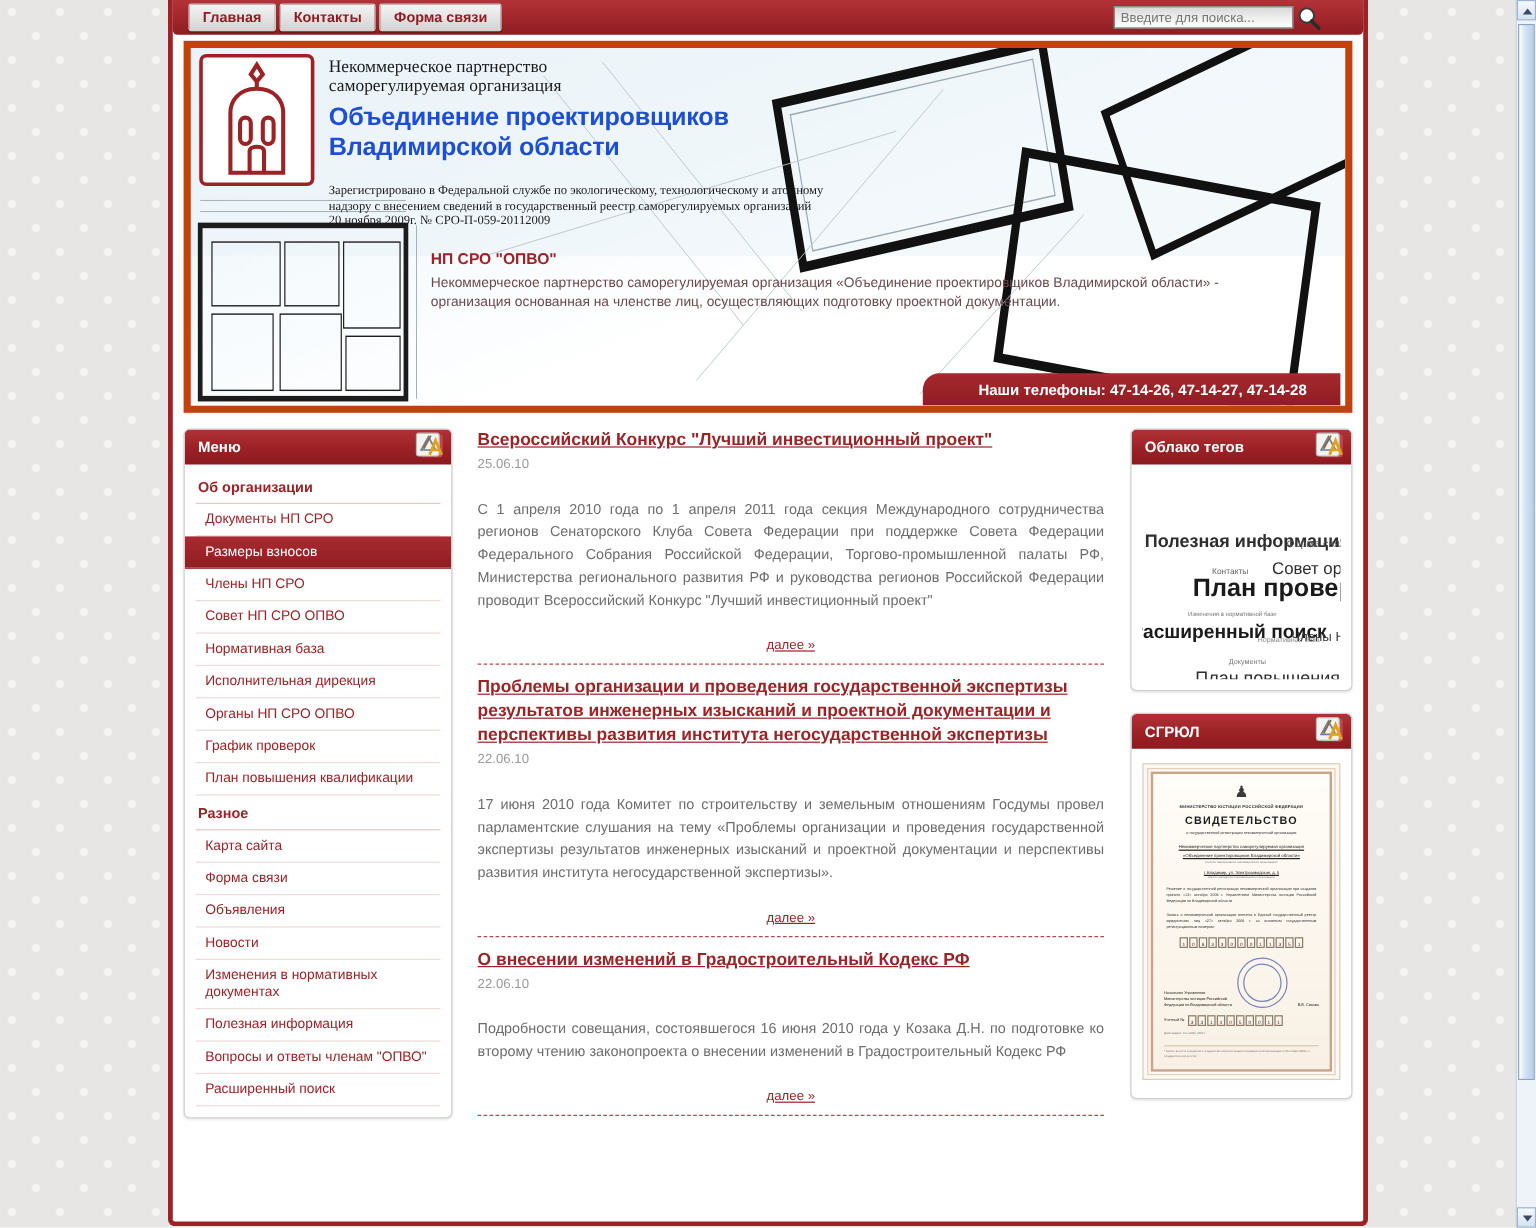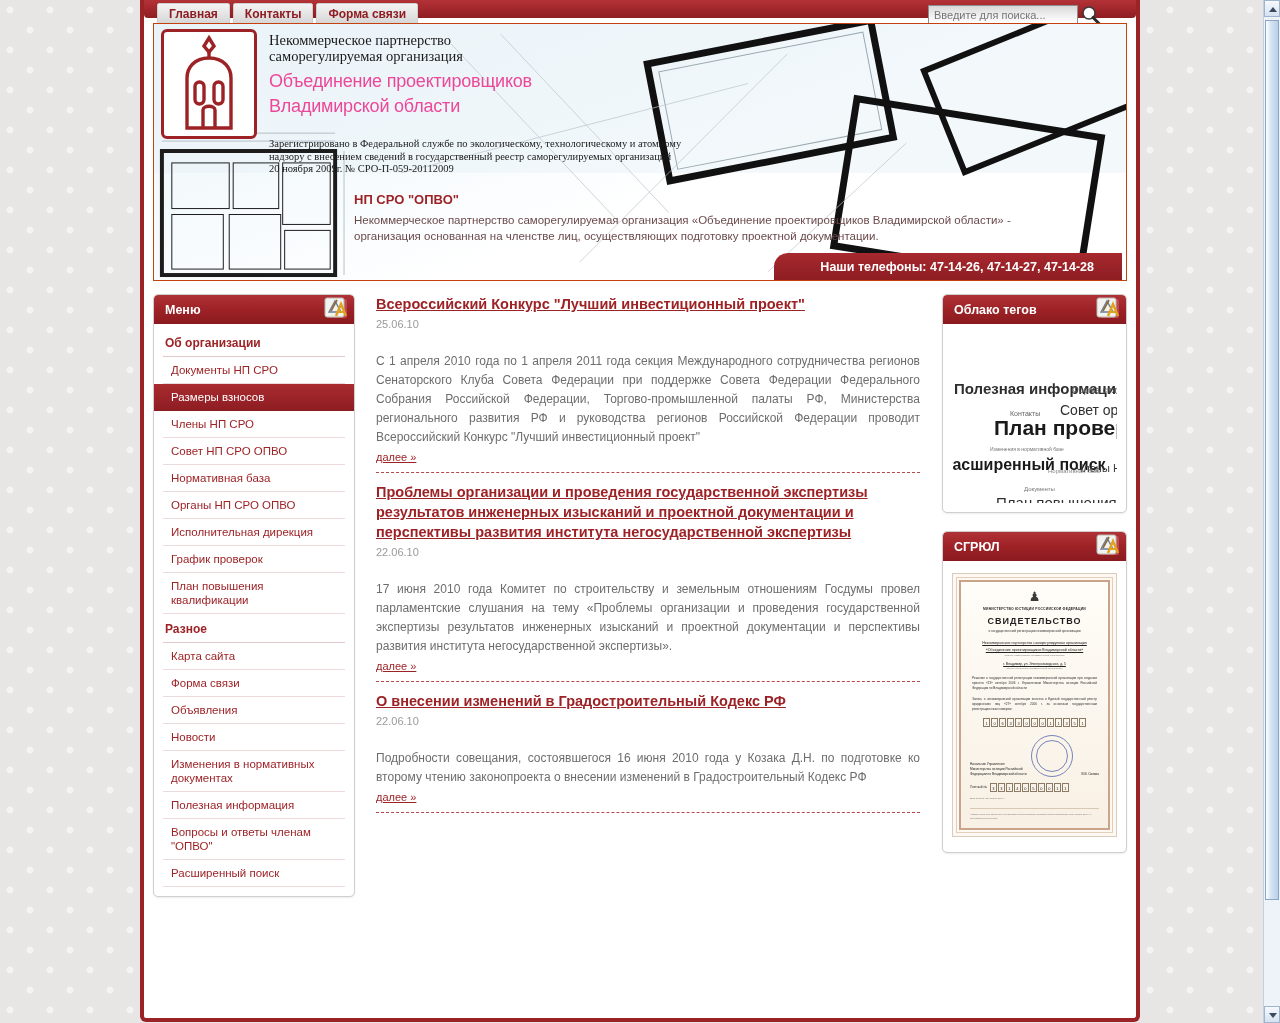--- a/index.html
+++ b/index.html
@@ -25,21 +25,21 @@
     background: #fff;
     border-left: 4px solid #9d2226;
     border-right: 4px solid #9d2226;
     border-bottom: 4px solid #9d2226;
     border-radius: 0 0 6px 6px;
   }
 
   
   #topbar {
     position: relative;
-    height: 18px;
+    height: 29px;
     background: linear-gradient(to bottom, #b23237 0%, #a4282d 45%, #8e1d22 100%);
     border-radius: 0 0 4px 4px;
   }
   #nav {
     position: absolute;
     left: 13px; top: 3px;
     display: flex;
   }
   .nav-btn {
     background: linear-gradient(to bottom, #f4f4f4 0%, #e2e2e2 55%, #d4d4d4 100%);
@@ -79,24 +79,24 @@
     border: none;
     cursor: pointer;
     padding: 0;
     position: relative;
   }
 
   
   #header {
     position: relative;
     margin: 5px 9px 0 9px;
-    height: 258px;
+    height: 310px;
     overflow: hidden;
     background: #ffffff;
-    border: 1px solid #c2410c;
+    border: 6px solid #c2410c;
   }
   #blueprint {
     position: absolute; inset: 0;
     background:
       linear-gradient(160deg, #eaf4f9 0%, #f7fbfd 38%, #ffffff 60%);
     overflow: hidden;
   }
   
   #blueprint svg { position: absolute; inset: 0; width: 100%; height: 100%; }
 
@@ -119,23 +119,23 @@
   #org-text { padding-top: 3px; }
   .org-line1 {
     font-family: "Liberation Serif", serif;
     font-size: 14.5px;
     color: #1a1a1a;
     line-height: 16px;
     white-space: pre-line;
   }
   .org-title {
     font-family: "Liberation Sans", sans-serif;
-    font-weight: normal;
-    font-size: 18px;
-    color: #ec4899;
+    font-weight: bold;
+    font-size: 21px;
+    color: #1d4ed8;
     line-height: 25px;
     letter-spacing: -0.2px;
     margin-top: 5px;
     white-space: pre-line;
   }
   .org-reg {
     font-family: "Liberation Serif", serif;
     font-size: 10.5px;
     color: #1a1a1a;
     line-height: 12.5px;
@@ -173,21 +173,21 @@
     font-weight: bold;
   }
 
   
   #content {
     position: relative;
     margin: 13px 9px 0 9px;
     display: flex;
     align-items: flex-start;
   }
-  .col-left  { width: 202px; flex: none; }
+  .col-left  { width: 224px; flex: none; }
   .col-mid   { flex: 1; padding: 0 22px 0 21px; }
   .col-right { width: 185px; flex: none; }
 
   
   .panel {
     background: #fff;
     border: 1px solid #cfcfcf;
     border-radius: 5px;
     box-shadow: 0 1px 2px rgba(0,0,0,.08);
     margin-bottom: 18px;
@@ -261,21 +261,22 @@
     margin: 4px 0 0 0;
   }
   .news-body {
     color: #6d6d6d;
     font-size: 12px;
     line-height: 19px;
     text-align: justify;
     margin-top: 22px;
   }
   .news-more {
-    text-align: left;
+    text-align: center;
+    margin-top: 18px;
   }
   .news-more span {
     color: #9d2226;
     font-size: 11px;
     text-decoration: underline;
     cursor: pointer;
   }
   .dashed {
     border-top: 1px dashed #b5484c;
     margin: 7px 0 9px 0;
@@ -484,22 +485,22 @@
           </span>
         </div>
         <div class="panel-body">
 
           <div class="menu-group">Об организации</div>
           <a class="menu-item">Документы НП СРО</a>
           <a class="menu-item active">Размеры взносов</a>
           <a class="menu-item">Члены НП СРО</a>
           <a class="menu-item">Совет НП СРО ОПВО</a>
           <a class="menu-item">Нормативная база</a>
+          <a class="menu-item">Исполнительная дирекция</a>
           <a class="menu-item">Органы НП СРО ОПВО</a>
-          <a class="menu-item">Исполнительная дирекция</a>
           <a class="menu-item">График проверок</a>
           <a class="menu-item">План повышения квалификации</a>
 
           <div class="menu-group">Разное</div>
           <a class="menu-item">Карта сайта</a>
           <a class="menu-item">Форма связи</a>
           <a class="menu-item">Объявления</a>
           <a class="menu-item">Новости</a>
           <a class="menu-item">Изменения в нормативных документах</a>
           <a class="menu-item">Полезная информация</a>

